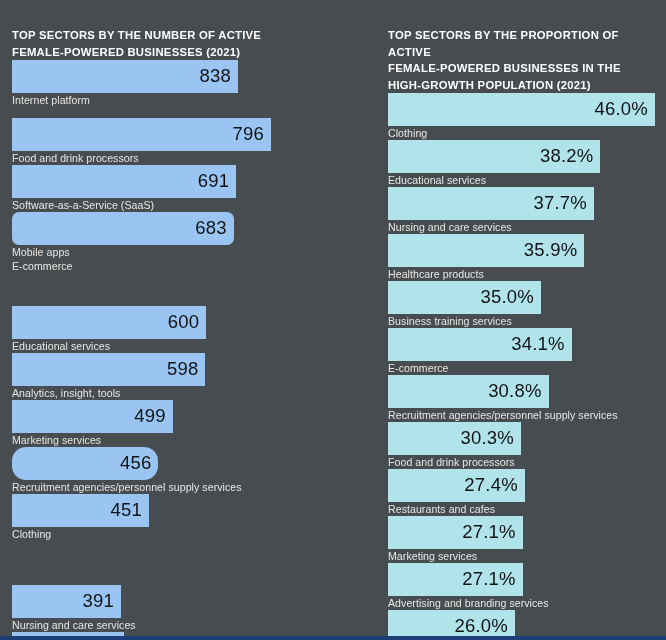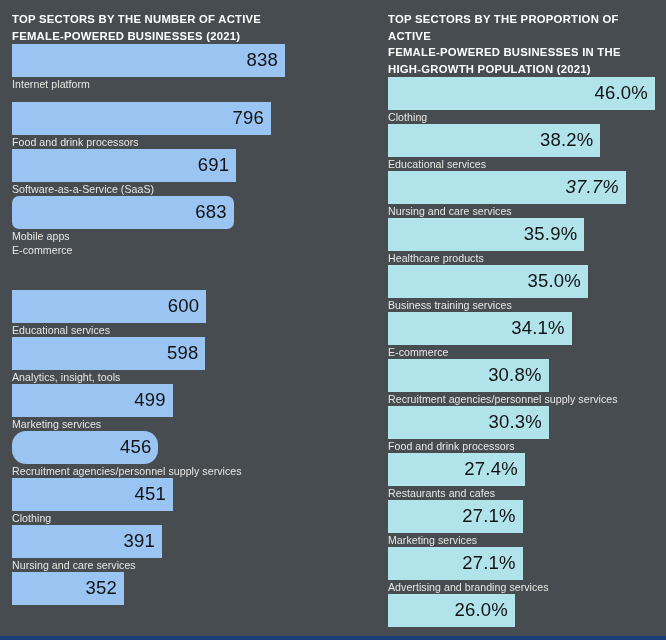--- a/index.html
+++ b/index.html
@@ -34,21 +34,21 @@
     padding-left: 18px;
     padding-right: 11px;
   }
   .col-title {
     color: #ffffff;
     font-size: 11.3px;
     font-weight: bold;
     letter-spacing: 0.25px;
     line-height: 16.5px;
     margin: 0;
-    padding-top: 11px;
+    padding-top: 27px;
     white-space: pre-line;
     text-transform: uppercase;
   }
   .chart {
     position: relative;
     margin-top: 0;
   }
   .bar-group {
     position: relative;
     height: 47px;
@@ -92,21 +92,21 @@
 </head>
 <body>
 
 <div id="page-root">
 
   <div class="column left">
     <h2 class="col-title">TOP SECTORS BY THE NUMBER OF ACTIVE
 FEMALE-POWERED BUSINESSES (2021)</h2>
     <div class="chart chart-left" id="chart-left">
         <div class="bar-group">
-          <div class="bar blue" style="width: 273px;">
+          <div class="bar blue" style="width: 226px;">
             <span class="bar-value">838</span>
           </div>
           <div class="bar-label">Internet platform</div>
         </div>
         <div class="bar-group">
           <div class="bar blue" style="width: 259.086px; margin-top: 11px;">
             <span class="bar-value">796</span>
           </div>
           <div class="bar-label">Food and drink processors</div>
         </div>
@@ -143,27 +143,27 @@
           </div>
           <div class="bar-label">Marketing services</div>
         </div>
         <div class="bar-group">
           <div class="bar blue" style="width: 146.453px; border-radius: 14px;">
             <span class="bar-value">456</span>
           </div>
           <div class="bar-label">Recruitment agencies/personnel supply services</div>
         </div>
         <div class="bar-group">
-          <div class="bar blue" style="width: 161px;">
+          <div class="bar blue" style="width: 137px;">
             <span class="bar-value">451</span>
           </div>
           <div class="bar-label">Clothing</div>
         </div>
         <div class="bar-group">
-          <div class="bar blue" style="width: 150px;">
+          <div class="bar blue" style="width: 109px; margin-top: 44px;">
             <span class="bar-value">391</span>
           </div>
           <div class="bar-label">Nursing and care services</div>
         </div>
         <div class="bar-group">
           <div class="bar blue" style="width: 112px;">
             <span class="bar-value">352</span>
           </div>
           <div class="bar-label"></div>
         </div>
@@ -181,51 +181,51 @@
           </div>
           <div class="bar-label">Clothing</div>
         </div>
         <div class="bar-group">
           <div class="bar cyan" style="width: 212.4px;">
             <span class="bar-value">38.2%</span>
           </div>
           <div class="bar-label">Educational services</div>
         </div>
         <div class="bar-group">
-          <div class="bar cyan" style="width: 238px; font-style: italic;">
+          <div class="bar cyan" style="width: 206px;">
             <span class="bar-value">37.7%</span>
           </div>
           <div class="bar-label">Nursing and care services</div>
         </div>
         <div class="bar-group">
           <div class="bar cyan" style="width: 196.3px;">
             <span class="bar-value">35.9%</span>
           </div>
           <div class="bar-label">Healthcare products</div>
         </div>
         <div class="bar-group">
-          <div class="bar cyan" style="width: 200px;">
+          <div class="bar cyan" style="width: 153px;">
             <span class="bar-value">35.0%</span>
           </div>
           <div class="bar-label">Business training services</div>
         </div>
         <div class="bar-group">
           <div class="bar cyan" style="width: 183.7px;">
             <span class="bar-value">34.1%</span>
           </div>
           <div class="bar-label">E-commerce</div>
         </div>
         <div class="bar-group">
           <div class="bar cyan" style="width: 160.6px;">
             <span class="bar-value">30.8%</span>
           </div>
           <div class="bar-label">Recruitment agencies/personnel supply services</div>
         </div>
         <div class="bar-group">
-          <div class="bar cyan" style="width: 161px;">
+          <div class="bar cyan" style="width: 133px;">
             <span class="bar-value">30.3%</span>
           </div>
           <div class="bar-label">Food and drink processors</div>
         </div>
         <div class="bar-group">
           <div class="bar cyan" style="width: 136.8px;">
             <span class="bar-value">27.4%</span>
           </div>
           <div class="bar-label">Restaurants and cafes</div>
         </div>

